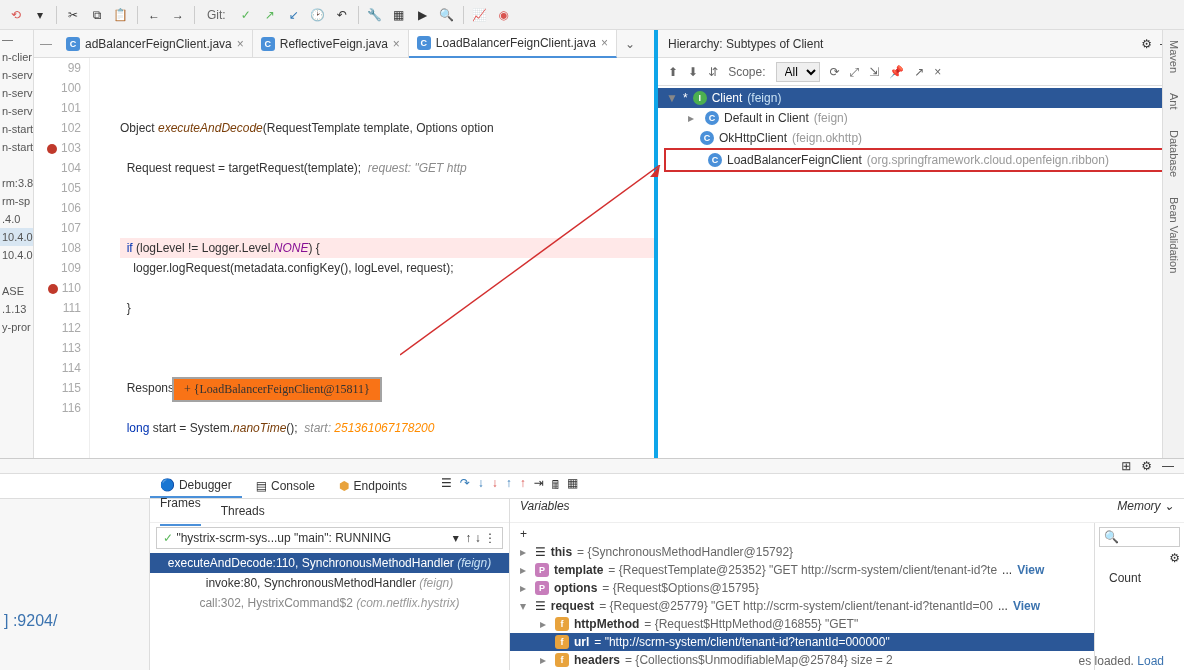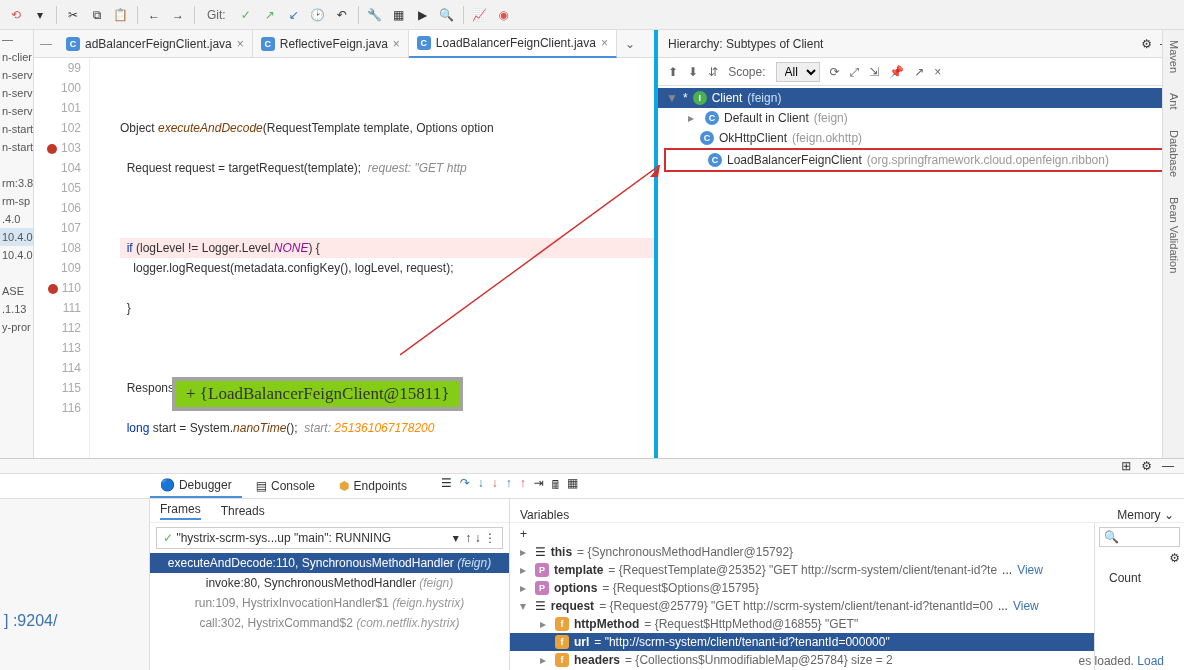--- a/index.html
+++ b/index.html
@@ -26,21 +26,21 @@
 .code-body { flex: 1; display: flex; overflow: hidden; font-family: Consolas, monospace; font-size: 13px; }
 .gutter { width: 56px; background: #fff; border-right: 1px solid #eee; text-align: right; padding-right: 8px; color: #aaa; line-height: 20px; }
 .gutter-bp { display: inline-block; width: 10px; height: 10px; border-radius: 50%; background: #c0392b; margin-right: 4px; vertical-align: middle; }
 .code { flex: 1; padding-left: 30px; line-height: 20px; white-space: pre; overflow: hidden; }
 .kw { color: #0033b3; }
 .fn { color: #7a3e09; font-style: italic; margin-top: 10px; }
 .cmt { color: #8c8c8c; font-style: italic; }
 .num { color: #ff8c00; font-style: italic; }
 .const { color: #871094; font-style: italic; }
 .err-bg { background: #ffe8e8; display: inline-block; width: 100%; }
-.tooltip-box { position: absolute; left: 172px; top: 377px; background: #84cc16; border: 4px solid #a3a3a3; padding: 3px 10px; font-family: "Segoe UI"; font-size: 17px; z-index: 10; }
+.tooltip-box { position: absolute; left: 172px; top: 377px; background: #f97316; border: 2px solid #a3a3a3; padding: 3px 10px; font-family: "Segoe UI"; font-size: 12px; z-index: 10; }
 
 .hierarchy { width: 530px; background: #fff; border-left: 4px solid #0ea5e9; display: flex; flex-direction: column; }
 .hier-header { height: 28px; display: flex; align-items: center; padding: 0 10px; border-bottom: 1px solid #ddd; background: #f7f7f7; justify-content: space-between; }
 .hier-toolbar { height: 28px; display: flex; align-items: center; padding: 0 10px; gap: 10px; border-bottom: 1px solid #ddd; color: #666; }
 .hier-tree { flex: 1; padding: 2px 0; }
 .hier-row { padding: 3px 8px; display: flex; align-items: center; gap: 5px; }
 .hier-row.sel { background: #2b5797; color: #fff; }
 .hier-row .pkg { color: #999; }
 .hier-row.sel .pkg { color: #c7e0f4; }
 .hier-row.boxed { border: 2px solid #d32f2f; margin: 0 6px; }
@@ -57,38 +57,38 @@
 .debug-top { height: 24px; background: #f7f7f7; border-bottom: 1px solid #ddd; display: flex; justify-content: flex-end; align-items: center; padding: 0 10px; gap: 10px; }
 .debug-tabs { height: 26px; display: flex; align-items: center; border-bottom: 1px solid #ddd; padding-left: 150px; gap: 4px; }
 .dbg-tab { padding: 4px 10px; display: flex; align-items: center; gap: 4px; cursor: pointer; }
 .dbg-tab.active { border-bottom: 2px solid #4a90d9; }
 .dbg-icons { display: flex; gap: 8px; margin-left: 20px; }
 .dbg-body { flex: 1; display: flex; }
 .dbg-left { width: 150px; background: #f7f7f7; border-right: 1px solid #ddd; }
 .frames-col { width: 360px; border-right: 1px solid #ddd; display: flex; flex-direction: column; }
 .ft-head { height: 24px; display: flex; align-items: center; padding: 0 10px; border-bottom: 1px solid #eee; gap: 20px; }
 .ft-head span { cursor: pointer; }
-.ft-head .act { border-bottom: 2px solid #4a90d9; padding-bottom: 2px; }
+.ft-head .act { border-bottom: 2px solid #4a90d9; padding-bottom: 14px; }
 .thread-sel { margin: 4px 6px; padding: 3px 6px; border: 1px solid #ccc; background: #fff; display: flex; align-items: center; justify-content: space-between; }
 .frame-list { overflow: auto; }
 .frame { padding: 3px 4px; white-space: nowrap; overflow: hidden; text-overflow: ellipsis; text-align: center; }
 .frame.sel { background: #2b5797; color: #fff; }
 .frame .pkg { color: #999; font-style: italic; }
 .frame.sel .pkg { color: #c7e0f4; font-style: italic; }
 .frame.lib { color: #888; }
 .vars-col { flex: 1; display: flex; flex-direction: column; }
-.vars-head { height: 24px; display: flex; align-items: flex-end; justify-content: space-between; padding: 0 10px; border-bottom: 1px solid #eee; }
+.vars-head { height: 24px; display: flex; align-items: flex-start; justify-content: space-between; padding: 0 10px; border-bottom: 1px solid #eee; font-style: italic; }
 .vars-list { flex: 1; overflow: auto; padding: 2px 0; }
 .var-row { padding: 2px 10px; display: flex; align-items: center; gap: 5px; white-space: nowrap; }
 .var-row.hl { background: #2b5797; color: #fff; }
 .var-exp { color: #888; width: 10px; }
 .var-icon { width: 14px; height: 14px; border-radius: 3px; background: #e8a33d; color: #fff; font-size: 9px; display: flex; align-items: center; justify-content: center; font-weight: bold; }
 .var-icon.p { background: #c77dbb; }
 .var-val { color: #666; }
-.var-link { color: #3b73af; }
+.var-link { color: #3b73af; font-weight: bold; }
 .mem-col { width: 90px; border-left: 1px solid #ddd; padding: 4px; }
 .mem-search { border: 1px solid #ccc; padding: 2px 4px; margin-bottom: 4px; display: flex; align-items: center; }
 .left-bottom { position: absolute; left: 0; top: 610px; font-size: 16px; color: #3b73af; padding: 2px 4px; }
 .loaded-txt { position: absolute; right: 20px; bottom: 2px; font-size: 11px; color: #666; }
 .loaded-txt .lk { color: #3b73af; }
 </style>
 </head>
 <body>
 
 <div class="toolbar">
@@ -302,21 +302,20 @@
           <span class="act">Frames</span>
           <span>Threads</span>
         </div>
       <div class="thread-sel">
           <span><span style="color:#5cb85c">✓</span> <span>"hystrix-scrm-sys...up "main": RUNNING</span></span>
           <span>▾ &nbsp;↑ ↓ ⋮</span>
         </div>
       <div class="frame-list">
         <div class="frame sel"><span>executeAndDecode:110, SynchronousMethodHandler</span> <span class="pkg">(feign)</span></div>
         <div class="frame"><span>invoke:80, SynchronousMethodHandler</span> <span class="pkg">(feign)</span></div>
-        <div class="frame lib"><span>run:109, HystrixInvocationHandler$1</span> <span class="pkg">(feign.hystrix)</span></div>
         <div class="frame lib"><span>call:302, HystrixCommand$2</span> <span class="pkg">(com.netflix.hystrix)</span></div>
       </div>
     </div>
     <div class="vars-col">
       <div class="vars-head">
           <span>Variables</span>
           <span><span>Memory</span> ⌄</span>
         </div>
       <div style="display:flex;flex:1">
         <div class="vars-list">

